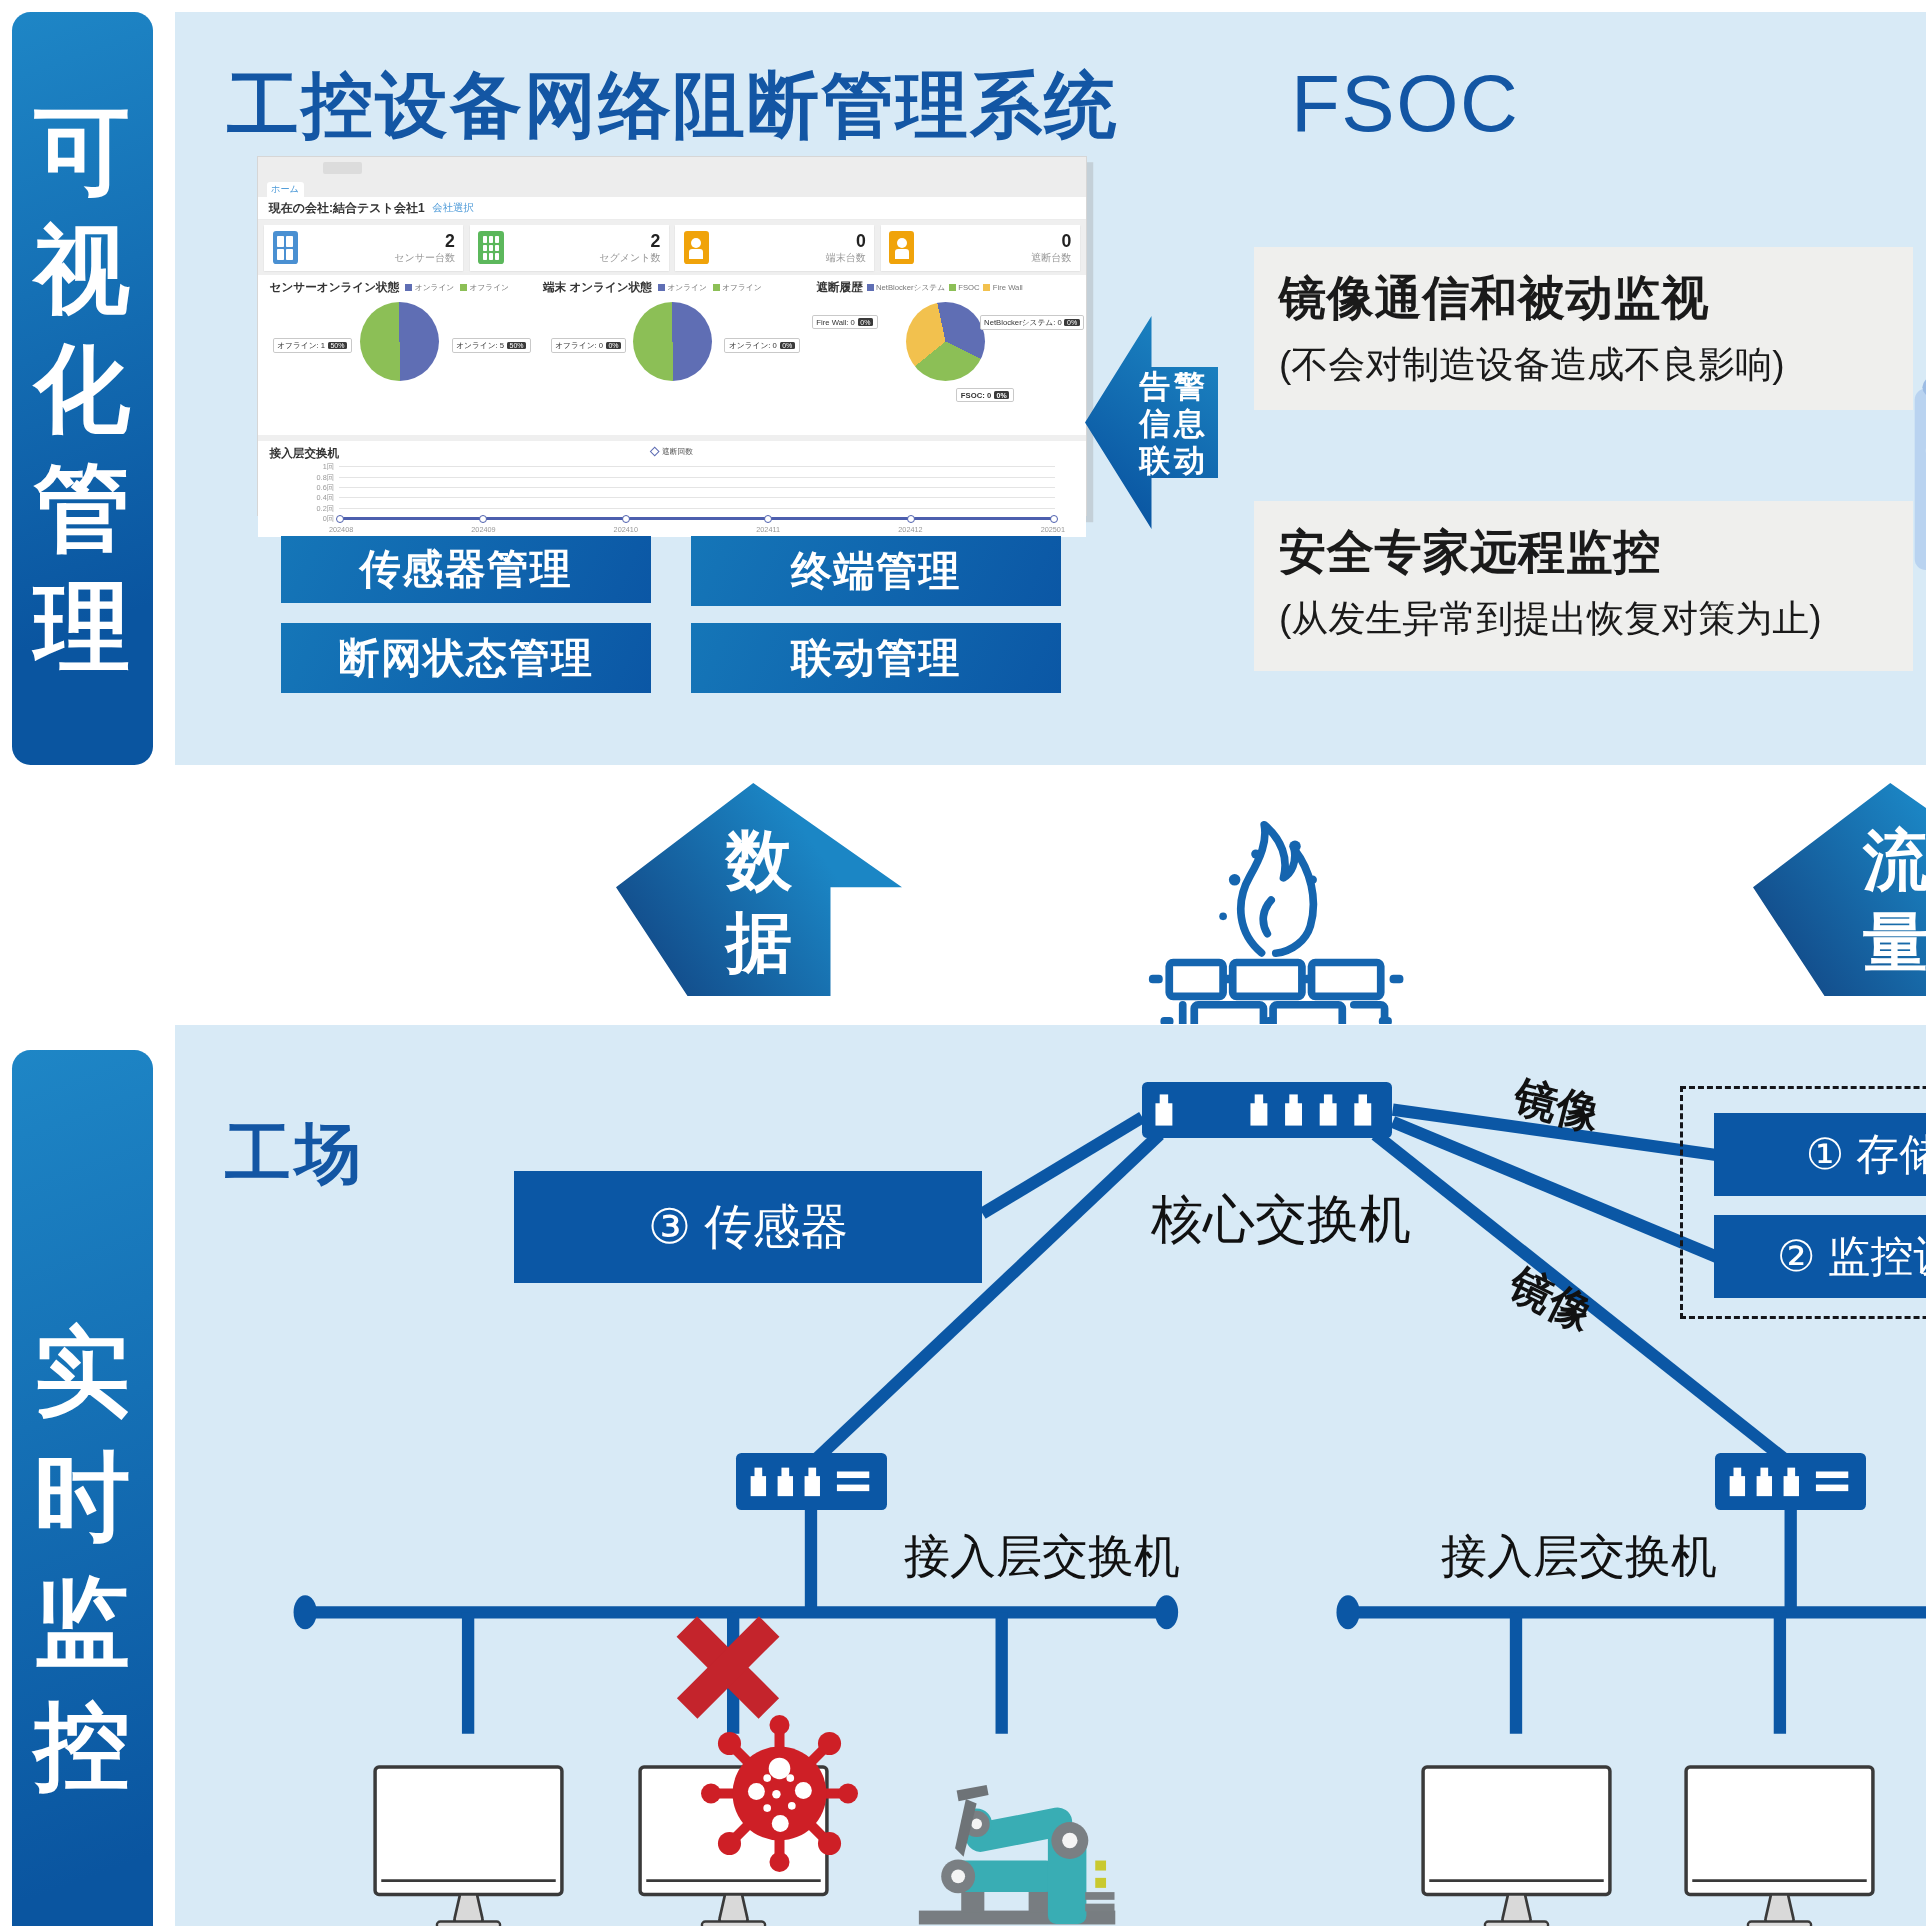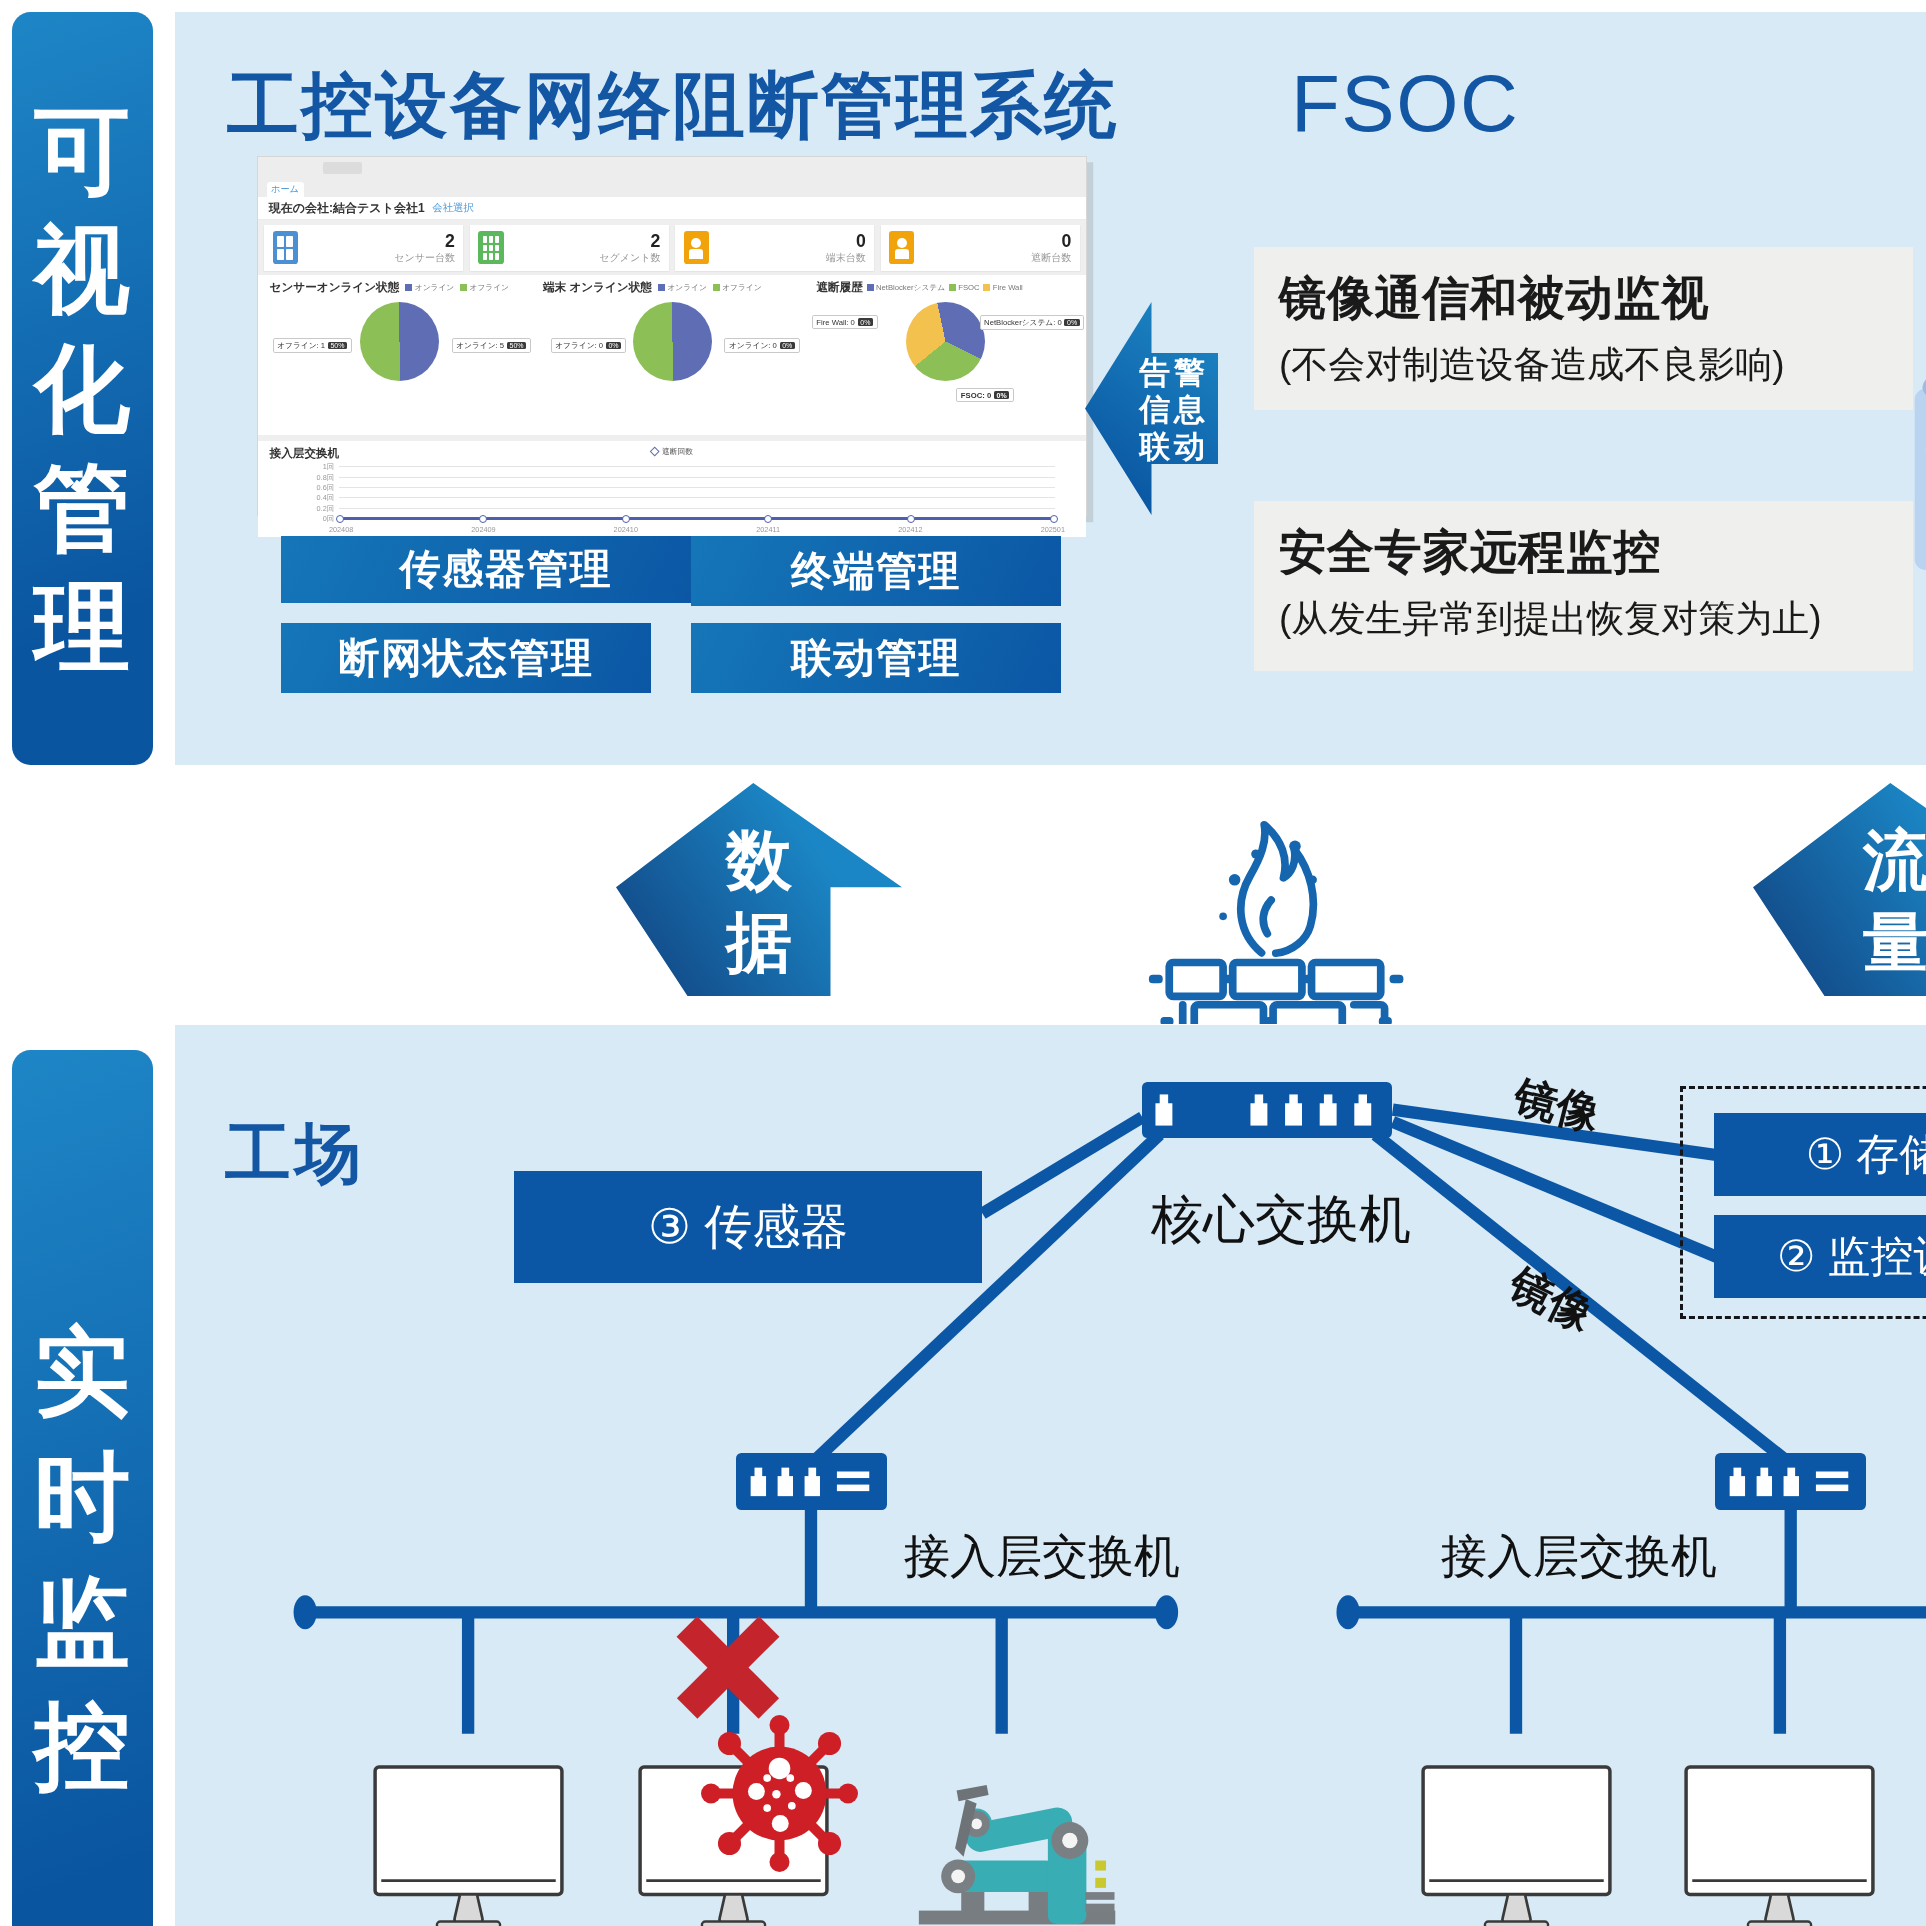--- a/index.html
+++ b/index.html
@@ -290,26 +290,26 @@
           <div>202409</div>
           <div>202410</div>
           <div>202411</div>
           <div>202412</div>
           <div>202501</div>
         </div>
       </div>
     </div>
   </div>
 
-  <div class="abs big-btn" style="left:281px;top:536px;width:370px;height:67px;padding-left:40px;">传感器管理</div>
+  <div class="abs big-btn" style="left:281px;top:536px;width:370px;height:67px;">传感器管理</div>
   <div class="abs big-btn" style="left:691px;top:536px;width:370px;height:70px;">终端管理</div>
   <div class="abs big-btn" style="left:281px;top:623px;width:370px;height:70px;">断网状态管理</div>
   <div class="abs big-btn" style="left:691px;top:623px;width:370px;height:70px;">联动管理</div>
 
-  <div class="abs alert-arrow" style="left:1085px;top:302px;width:133px;height:213px;">
+  <div class="abs alert-arrow" style="left:1085px;top:316px;width:133px;height:213px;">
     <div class="alert-text">
       <div>告警</div>
       <div>信息</div>
       <div>联动</div>
     </div>
   </div>
 
   <div class="abs info-box" style="left:1254px;top:247px;width:634px;height:143px;">
     <div class="info-title">镜像通信和被动监视</div>
     <div class="info-sub">(不会对制造设备造成不良影响)</div>

